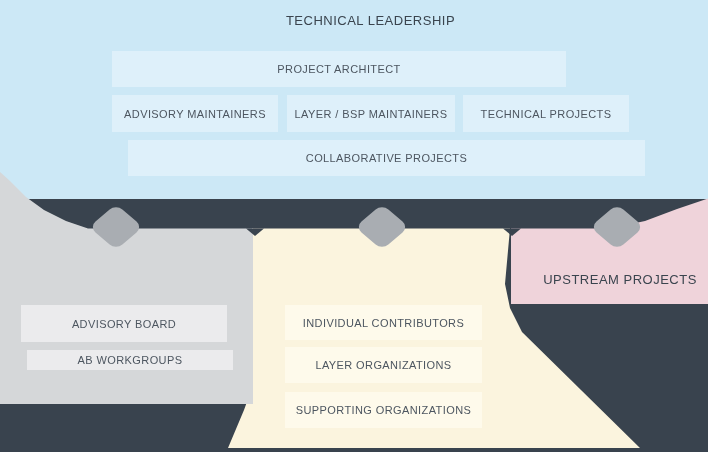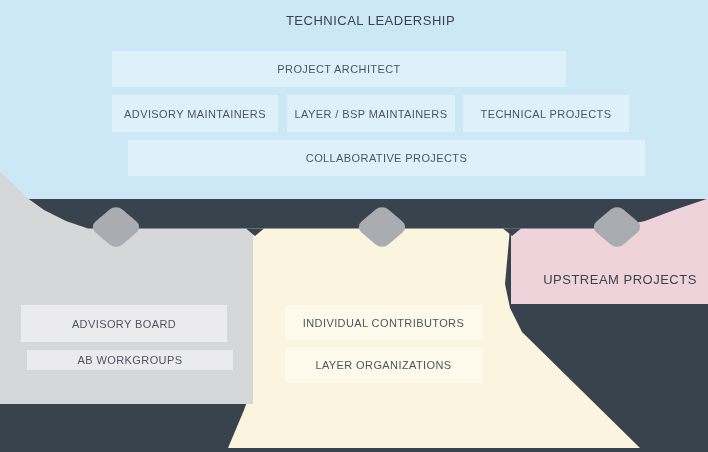--- a/index.html
+++ b/index.html
@@ -80,14 +80,15 @@
   <div class="box blue" id="b-sm">ADVISORY MAINTAINERS</div>
   <div class="box blue" id="b-lbm">LAYER / BSP MAINTAINERS</div>
   <div class="box blue" id="b-tl">TECHNICAL PROJECTS</div>
   <div class="box blue" id="b-cp">COLLABORATIVE PROJECTS</div>
 
   <div class="box gray" id="b-ab">ADVISORY BOARD</div>
   <div class="box gray" id="b-abw">AB WORKGROUPS</div>
 
   <div class="box cream" id="b-ic">INDIVIDUAL CONTRIBUTORS</div>
   <div class="box cream" id="b-mo">LAYER ORGANIZATIONS</div>
+  <div class="box cream" id="b-so">SUPPORTING ORGANIZATIONS</div>
 
 </div>
 
 </body></html>

